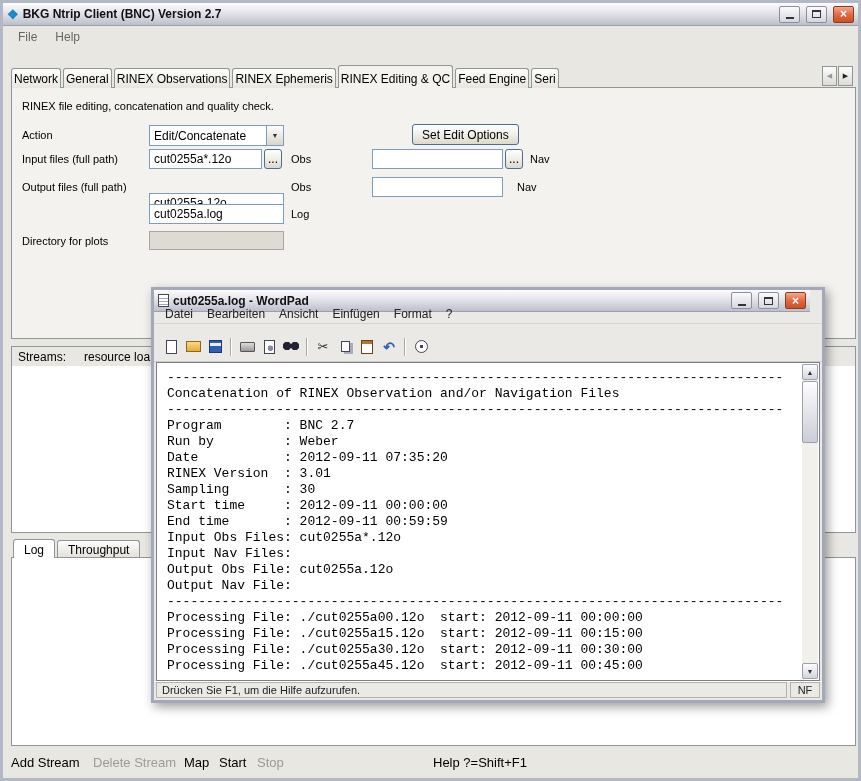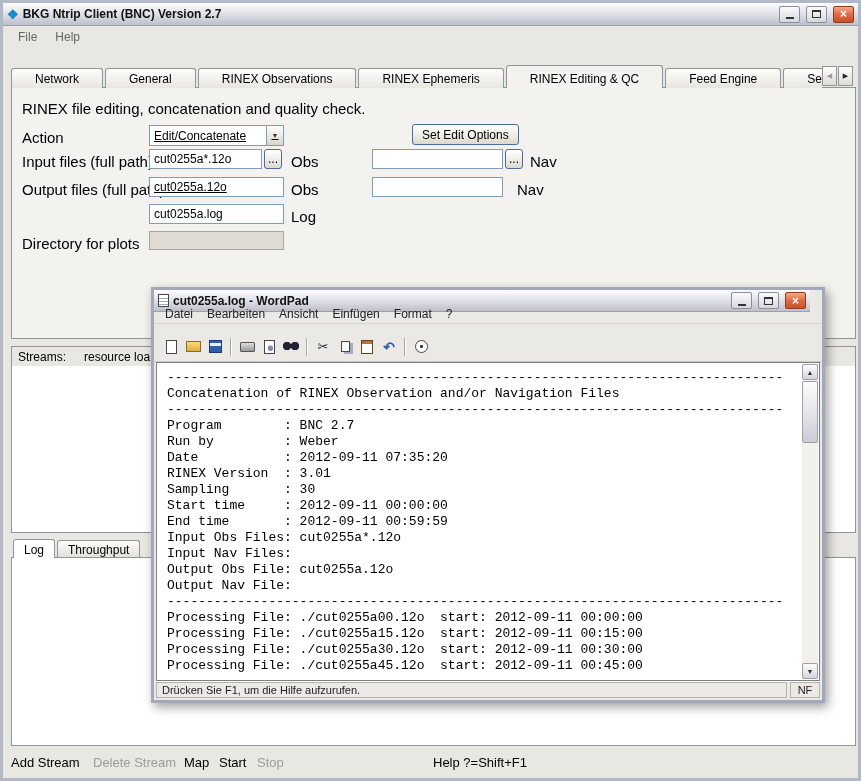--- a/index.html
+++ b/index.html
@@ -20,48 +20,48 @@
   .winbtn .max-glyph { width:9px; height:8px; border:1px solid #333; border-top-width:2px; }
   .winbtn.close { background:linear-gradient(#f5a78c,#e06b44 50%,#c8502a);
     border-color:#8e3c1e; color:#fff; font-weight:bold; font-size:12px; line-height:1; }
   .xpfield { position:absolute; border:1px solid #7f9db9; background:#fff;
     font:12px "Liberation Sans",sans-serif; padding:2px 4px; color:#000; }
   .xpfield.gray { background:#dedbd5; border-color:#a9a7a1; }
   .xpbtn { position:absolute; border:1px solid #4a6d9a; border-radius:3px;
     background:linear-gradient(#ffffff,#f1f0ea 45%,#dcd9cd);
     font:12px "Liberation Sans",sans-serif; display:flex; align-items:center;
     justify-content:center; cursor:default; }
-  .lbl { position:absolute; font-size:15px; color:#000; white-space:nowrap; }
+  .lbl { position:absolute; font-size:11px; color:#000; white-space:nowrap; }
 
   
   #main-titlebar { position:absolute; top:0; left:0; right:0; height:23px; }
   .app-icon { font-size:13px; color:#1888c8; }
   #main-menubar { position:absolute; top:23px; left:0; right:0; height:22px;
     display:flex; align-items:center; padding-left:6px; }
   #main-menubar span { padding:1px 9px; font-size:12px; color:#666; }
 
   
   #tabstrip { position:absolute; top:60px; left:8px; right:36px; height:25px;
     display:flex; align-items:flex-end; overflow:hidden; z-index:2; }
   .tab { height:20px; border:1px solid #8f9698; border-bottom:none;
     border-radius:3px 3px 0 0; background:linear-gradient(#fdfdfb,#e9e6e0);
-    padding:3px 23px 0; margin-right:2px; font-size:12px; white-space:nowrap; }
+    padding:3px 2px 0; margin-right:2px; font-size:12px; white-space:nowrap; }
   .tab.active { height:24px; padding-top:6px; background:#f3f2ee;
     margin-bottom:-1px; position:relative; z-index:3; }
   .tabarrow { position:absolute; top:63px; width:15px; height:20px;
     border:1px solid #8f9698; background:linear-gradient(#fdfdfb,#dedbd4);
     display:flex; align-items:center; justify-content:center; font-size:7px; z-index:2; }
   #tab-prev { right:21px; color:#999; }
   #tab-next { right:5px; color:#222; }
 
   
   #edit-panel { position:absolute; top:84px; left:8px; width:845px; height:252px;
     background:#f3f2ee; border:1px solid #8f9698; z-index:1; }
   .combo { position:absolute; left:137px; top:37px; width:135px; height:21px;
-    border:1px solid #7f9db9; background:#fff; display:flex; align-items:center;text-decoration:underline; }
+    border:1px solid #7f9db9; background:#fff; display:flex; align-items:center; }
   .combo .combo-text { flex:1; font-size:12px; padding-left:4px; }
   .combo .combo-btn { width:17px; height:100%; border-left:1px solid #7f9db9;
     background:linear-gradient(#fefefe,#d8d5cc); display:flex; align-items:center;
     justify-content:center; font-size:7px; color:#333; }
 
   
   #streams-group { position:absolute; top:343px; left:8px; width:845px; height:187px;
     background:#fff; border:1px solid #8f9698; }
   #streams-header { height:19px; background:#e9e7e2; display:flex; align-items:center;
     font-size:12px; padding-left:6px; }
@@ -181,21 +181,21 @@
 
     <span class="lbl" style="left:10px; top:65px;">Input files (full path)</span>
     <input class="xpfield" style="left: 137px; top: 61px; width: 113px; height: 20px;" readonly="" value="cut0255a*.12o">
     <button class="xpbtn" style="left:252px; top:61px; width:18px; height:20px;">...</button>
     <span class="lbl" style="left:279px; top:65px;">Obs</span>
     <input class="xpfield" style="left: 360px; top: 61px; width: 131px; height: 20px;" readonly="" value="">
     <button class="xpbtn" style="left:493px; top:61px; width:18px; height:20px;">...</button>
     <span class="lbl" style="left:518px; top:65px;">Nav</span>
 
     <span class="lbl" style="left:10px; top:93px;">Output files (full path)</span>
-    <input class="xpfield" style="left: 137px; top: 89px; width: 135px; height: 20px; text-decoration: underline;" readonly="" value="cut0255a.12o">
+    <input class="xpfield" style="left: 137px; top: 105px; width: 135px; height: 20px;" readonly="" value="cut0255a.12o">
     <span class="lbl" style="left:279px; top:93px;">Obs</span>
     <input class="xpfield" style="left: 360px; top: 89px; width: 131px; height: 20px;" readonly="" value="">
     <span class="lbl" style="left:505px; top:93px;">Nav</span>
 
     <input class="xpfield" style="left: 137px; top: 116px; width: 135px; height: 20px;" readonly="" value="cut0255a.log">
     <span class="lbl" style="left:279px; top:120px;">Log</span>
 
     <span class="lbl" style="left:10px; top:147px;">Directory for plots</span>
     <input class="xpfield gray" style="left: 137px; top: 143px; width: 135px; height: 19px;" readonly="" disabled="" value="">
   </div>

